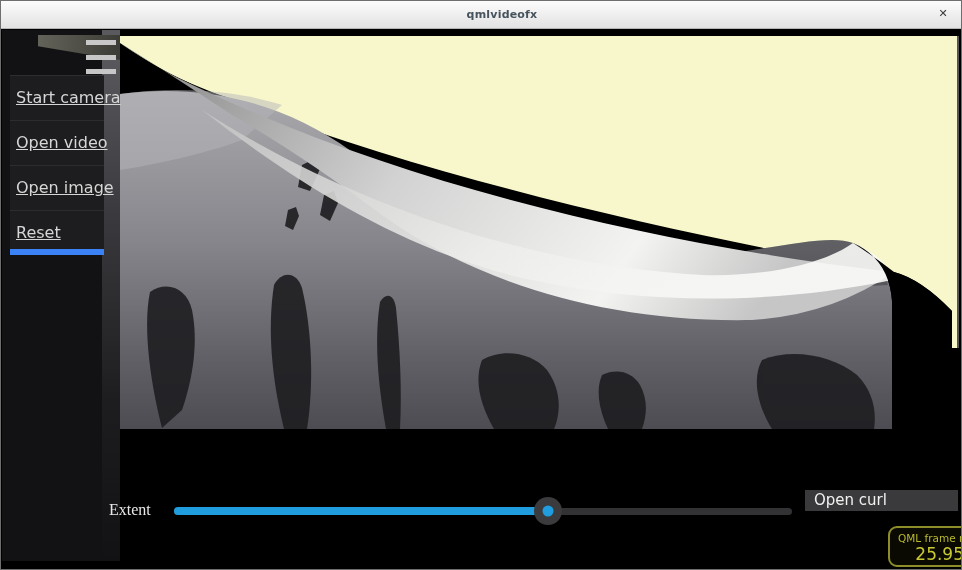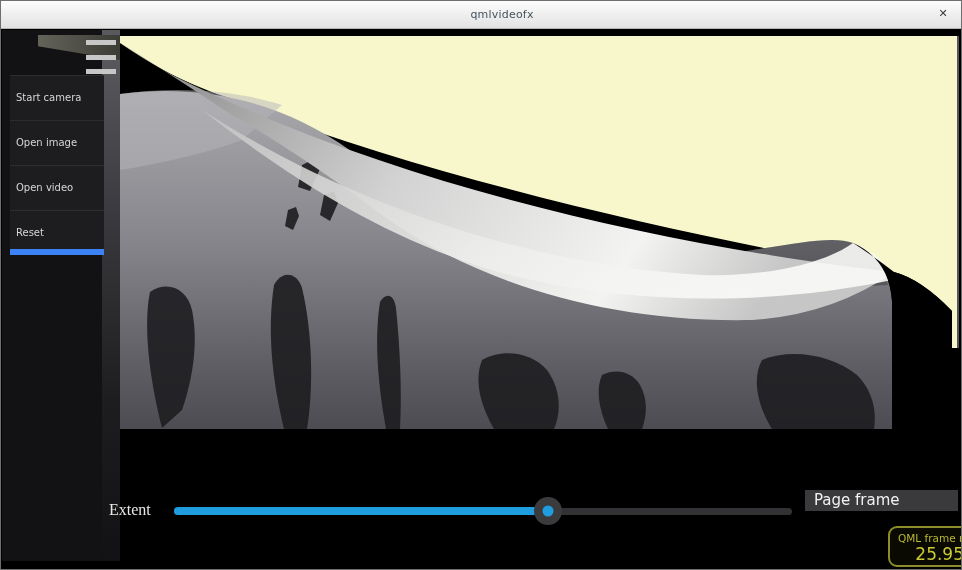--- a/index.html
+++ b/index.html
@@ -10,21 +10,21 @@
     font-family:"DejaVu Sans","Liberation Sans",sans-serif;
   }
   
   .titlebar{
     position:absolute;left:0;top:0;width:960px;height:28px;
     background:linear-gradient(#fcfcfc,#e2e2e2);
     border-bottom:1px solid #b4b4b4;
   }
   .titlebar .title{
     position:absolute;left:0;right:0;top:7px;text-align:center;
-    font-size:11px;font-weight:normal;color:#46535c;letter-spacing:.2px;padding-left:42px;
+    font-size:11px;font-weight:bold;color:#46535c;letter-spacing:.2px;padding-left:42px;
   }
   .titlebar .close{
     position:absolute;right:10px;top:5px;width:16px;height:16px;
     font-size:11px;font-weight:bold;color:#3a3a3a;text-align:center;line-height:16px;
     cursor:default;
   }
   
   .content{position:absolute;left:1px;top:29px;width:960px;height:540px;background:#000;}
   .scene{position:absolute;left:0;top:0;}
   
@@ -40,22 +40,22 @@
   }
   .hamburger{
     position:absolute;left:84px;top:10px;width:30px;height:34px;
     display:flex;flex-direction:column;justify-content:space-between;
     background:transparent;border:0;padding:0;cursor:pointer;
   }
   .hamburger .bar{width:30px;height:5px;background:#c7c7c7;}
   .menu{position:absolute;left:8px;top:45px;width:94px;}
   .menu-item{
     height:45px;background:#1d1d1f;border-top:1px solid #2d2d30;
-    color:#d6d6d6;font-size:10px;line-height:44px;padding-left:6px;
-    cursor:pointer;white-space:nowrap;
+    color:#d6d6d6;font-size:16px;line-height:44px;padding-left:6px;
+    cursor:pointer;white-space:nowrap;text-decoration:underline;
   }
   .menu-item:last-child{border-bottom:6px solid #3b82f6;}
   
   .extent-label{position:absolute;left:107px;top:471px;font-size:16px;color:#e8e8e8;font-family:Liberation Serif, serif;}
   .slider{position:absolute;left:172px;top:467px;width:618px;height:28px;cursor:pointer;}
   .slider .base{position:absolute;left:0;right:0;top:11px;height:7px;border-radius:4px;background:#323234;}
   .slider .fill{position:absolute;left:0;top:10px;height:8px;border-radius:4px;background:#1f9dde;}
   .slider .handle{
     position:absolute;top:0;width:28px;height:28px;border-radius:50%;
     background:#3b3b3e;transform:translateX(-50%);cursor:grab;
@@ -151,37 +151,37 @@
     <aside class="sidebar">
       <div class="edge-strip"></div>
       <div class="corner-wedge"></div>
       <button class="hamburger">
         <span class="bar"></span>
         <span class="bar"></span>
         <span class="bar"></span>
       </button>
       <nav class="menu">
         <div class="menu-item">Start camera</div>
+        <div class="menu-item">Open video</div>
         <div class="menu-item">Open image</div>
-        <div class="menu-item">Open video</div>
         <div class="menu-item">Reset</div>
       </nav>
     </aside>
 
     <span class="extent-label">Extent</span>
 
     <div class="slider" role="slider">
       <div class="base"></div>
       <div class="fill" style="width: 60.5%; background: rgb(31, 157, 222);"></div>
       <div class="handle" style="left: 60.5%;">
         <div class="dot" style="background: rgb(31, 157, 222);"></div>
       </div>
     </div>
 
-    <div class="effect-btn">Page frame</div>
+    <div class="effect-btn">Open curl</div>
 
     <div class="fps-badge">
       <div class="lbl">QML frame r...</div>
       <div class="val">25.95</div>
     </div>
 
   </div>
 </div>
 
 </body></html>

